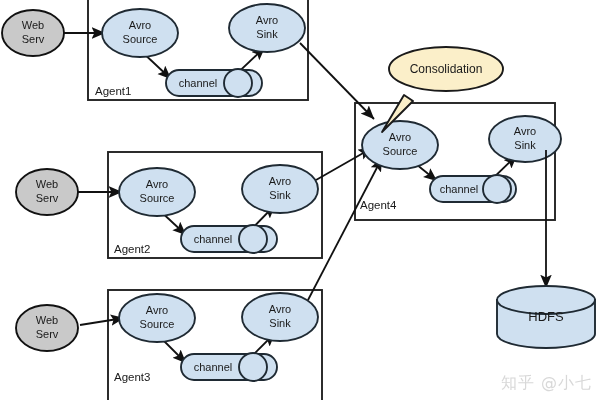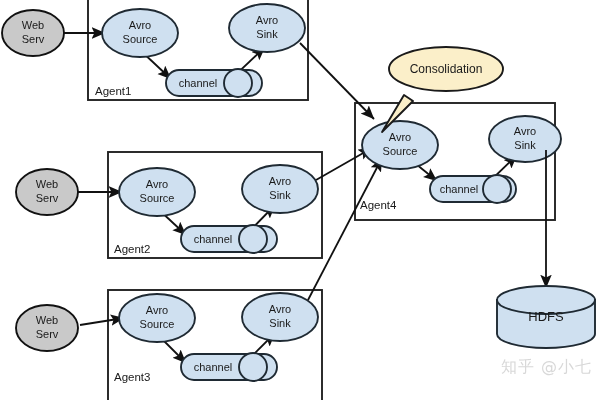--- a/index.html
+++ b/index.html
@@ -30,21 +30,21 @@
     dominant-baseline: middle;
   }
   .lbl-node    { font-size: 11px; }
   .lbl-channel { font-size: 11px; }
   .lbl-agent   { font-size: 11.5px; text-anchor: start; }
   .lbl-hdfs    { font-size: 13px; }
   .lbl-callout { font-size: 12px; }
   .watermark {
     position: absolute;
     right: 8px;
-    bottom: 22px;
+    bottom: 6px;
     font-family: "DejaVu Sans", sans-serif;
     font-size: 16px;
     color: #d8d8d8;
     letter-spacing: 1px;
     user-select: none;
     white-space: nowrap;
   }
 </style>
 </head>
 <body>

